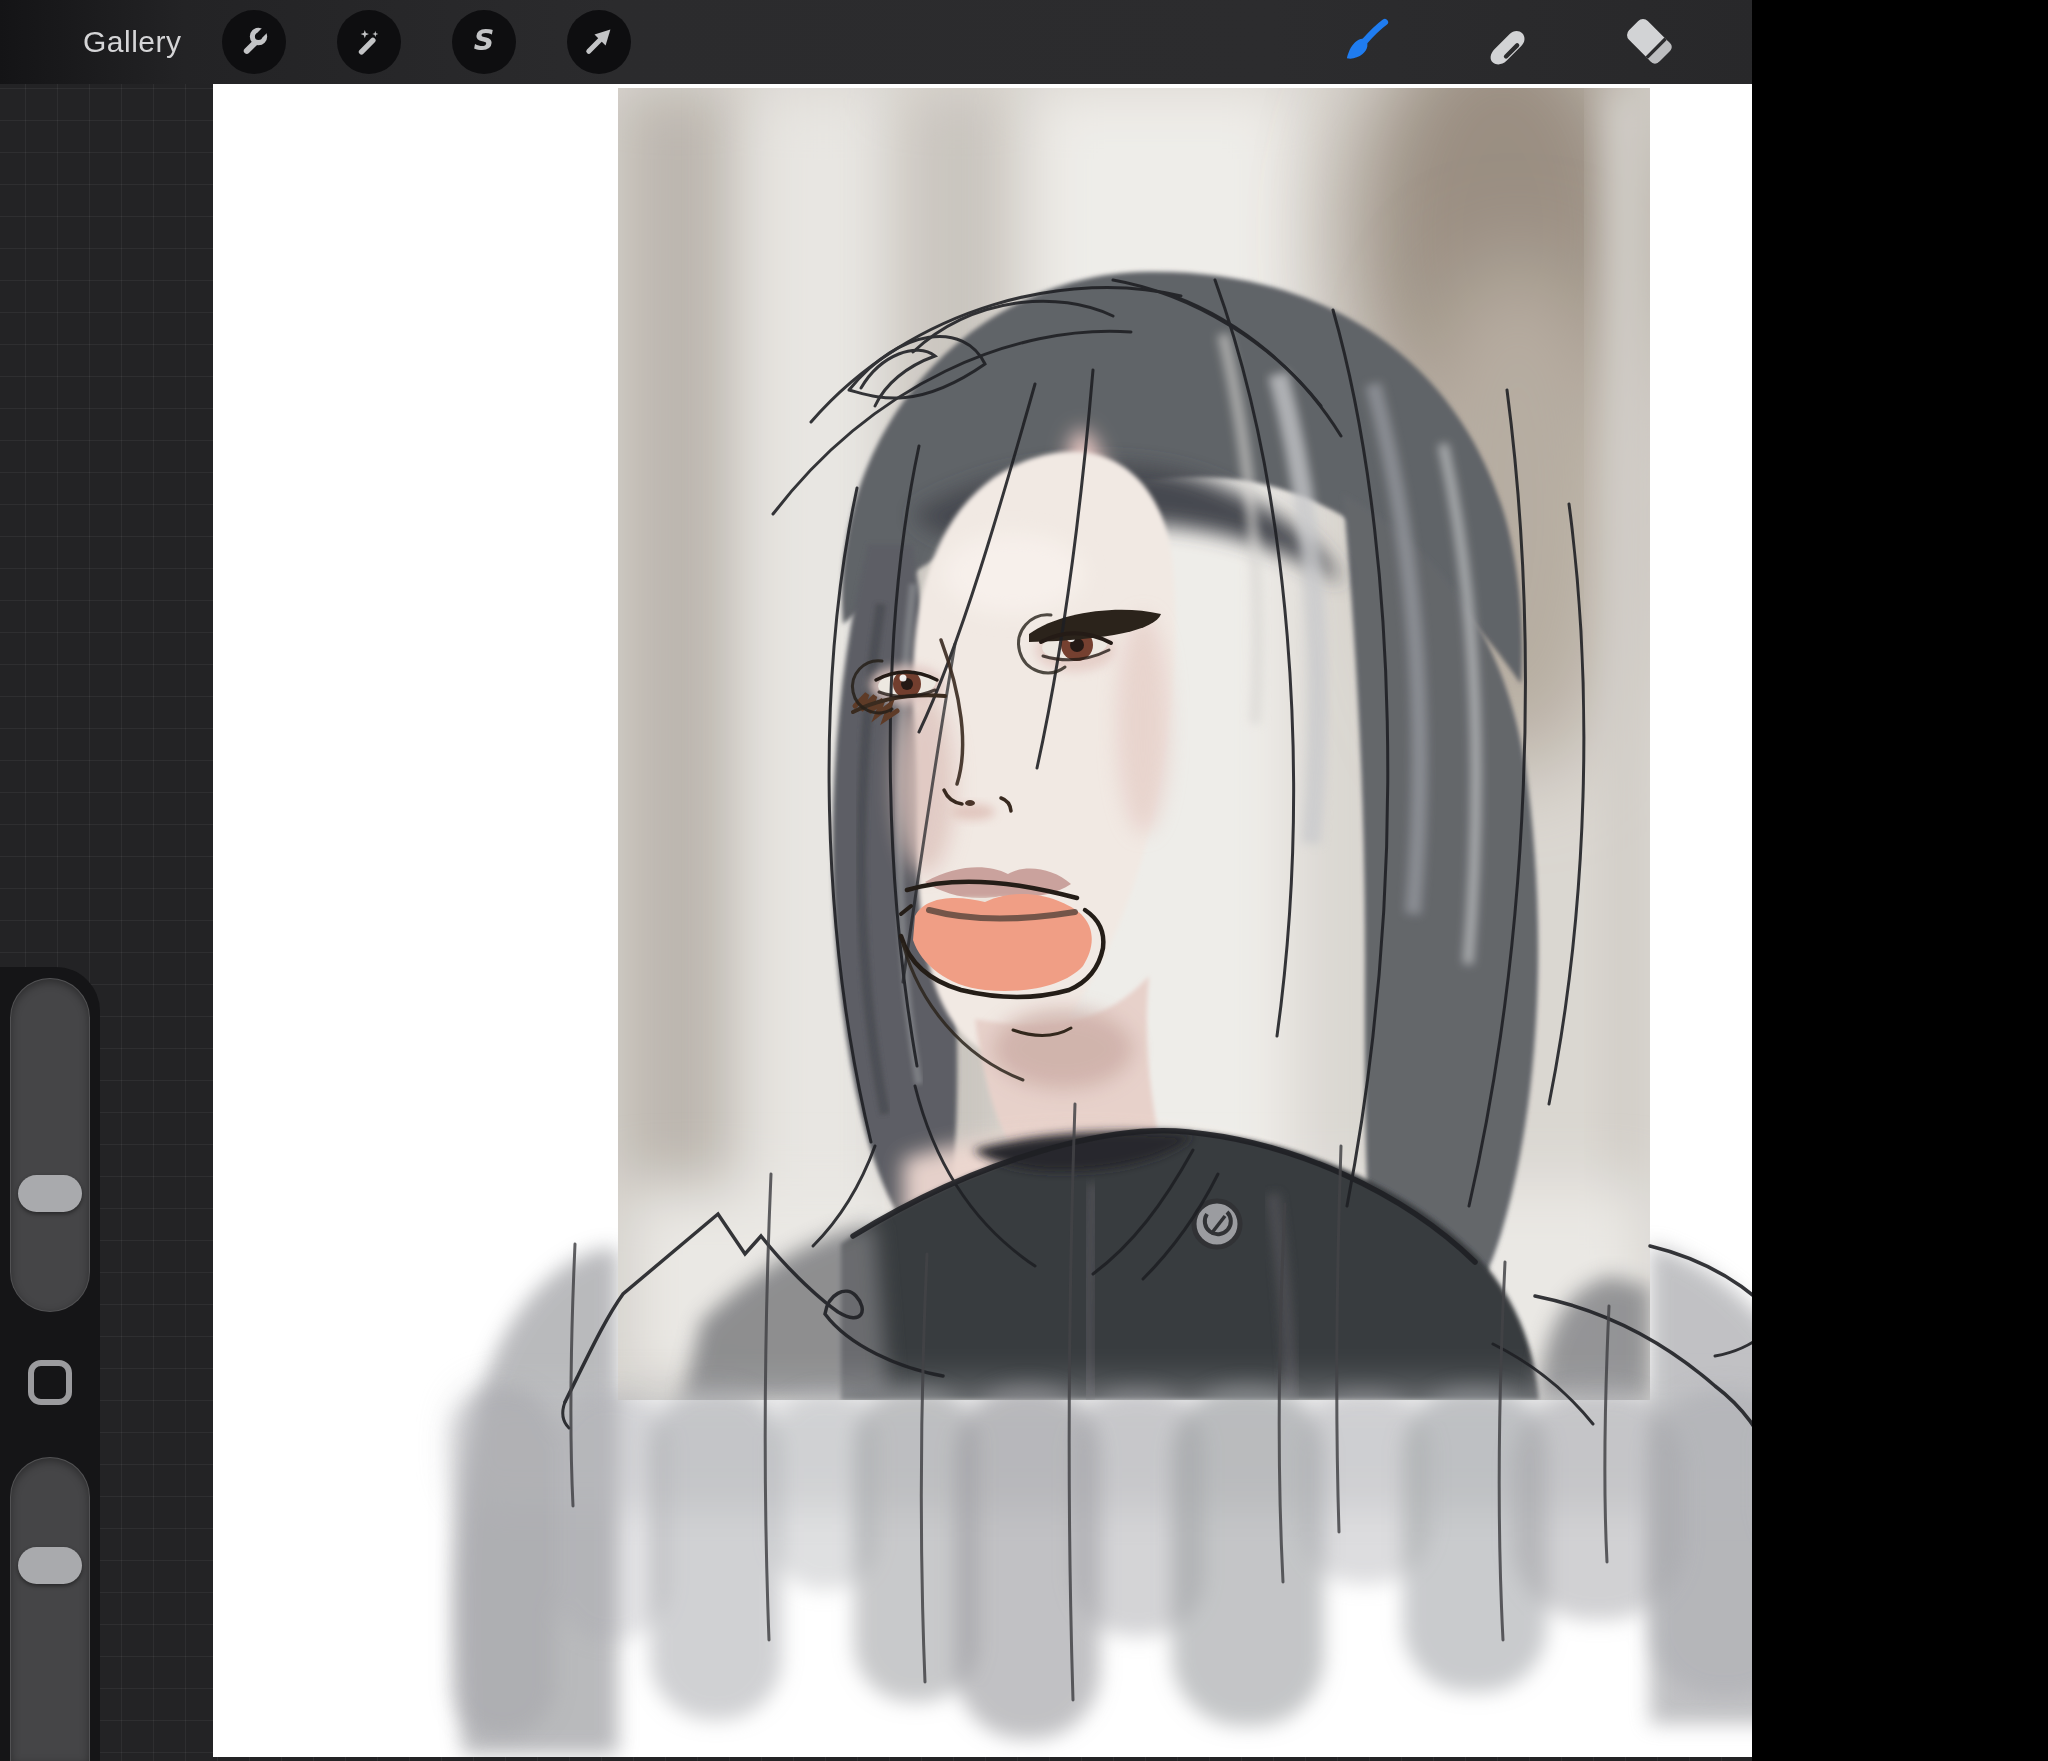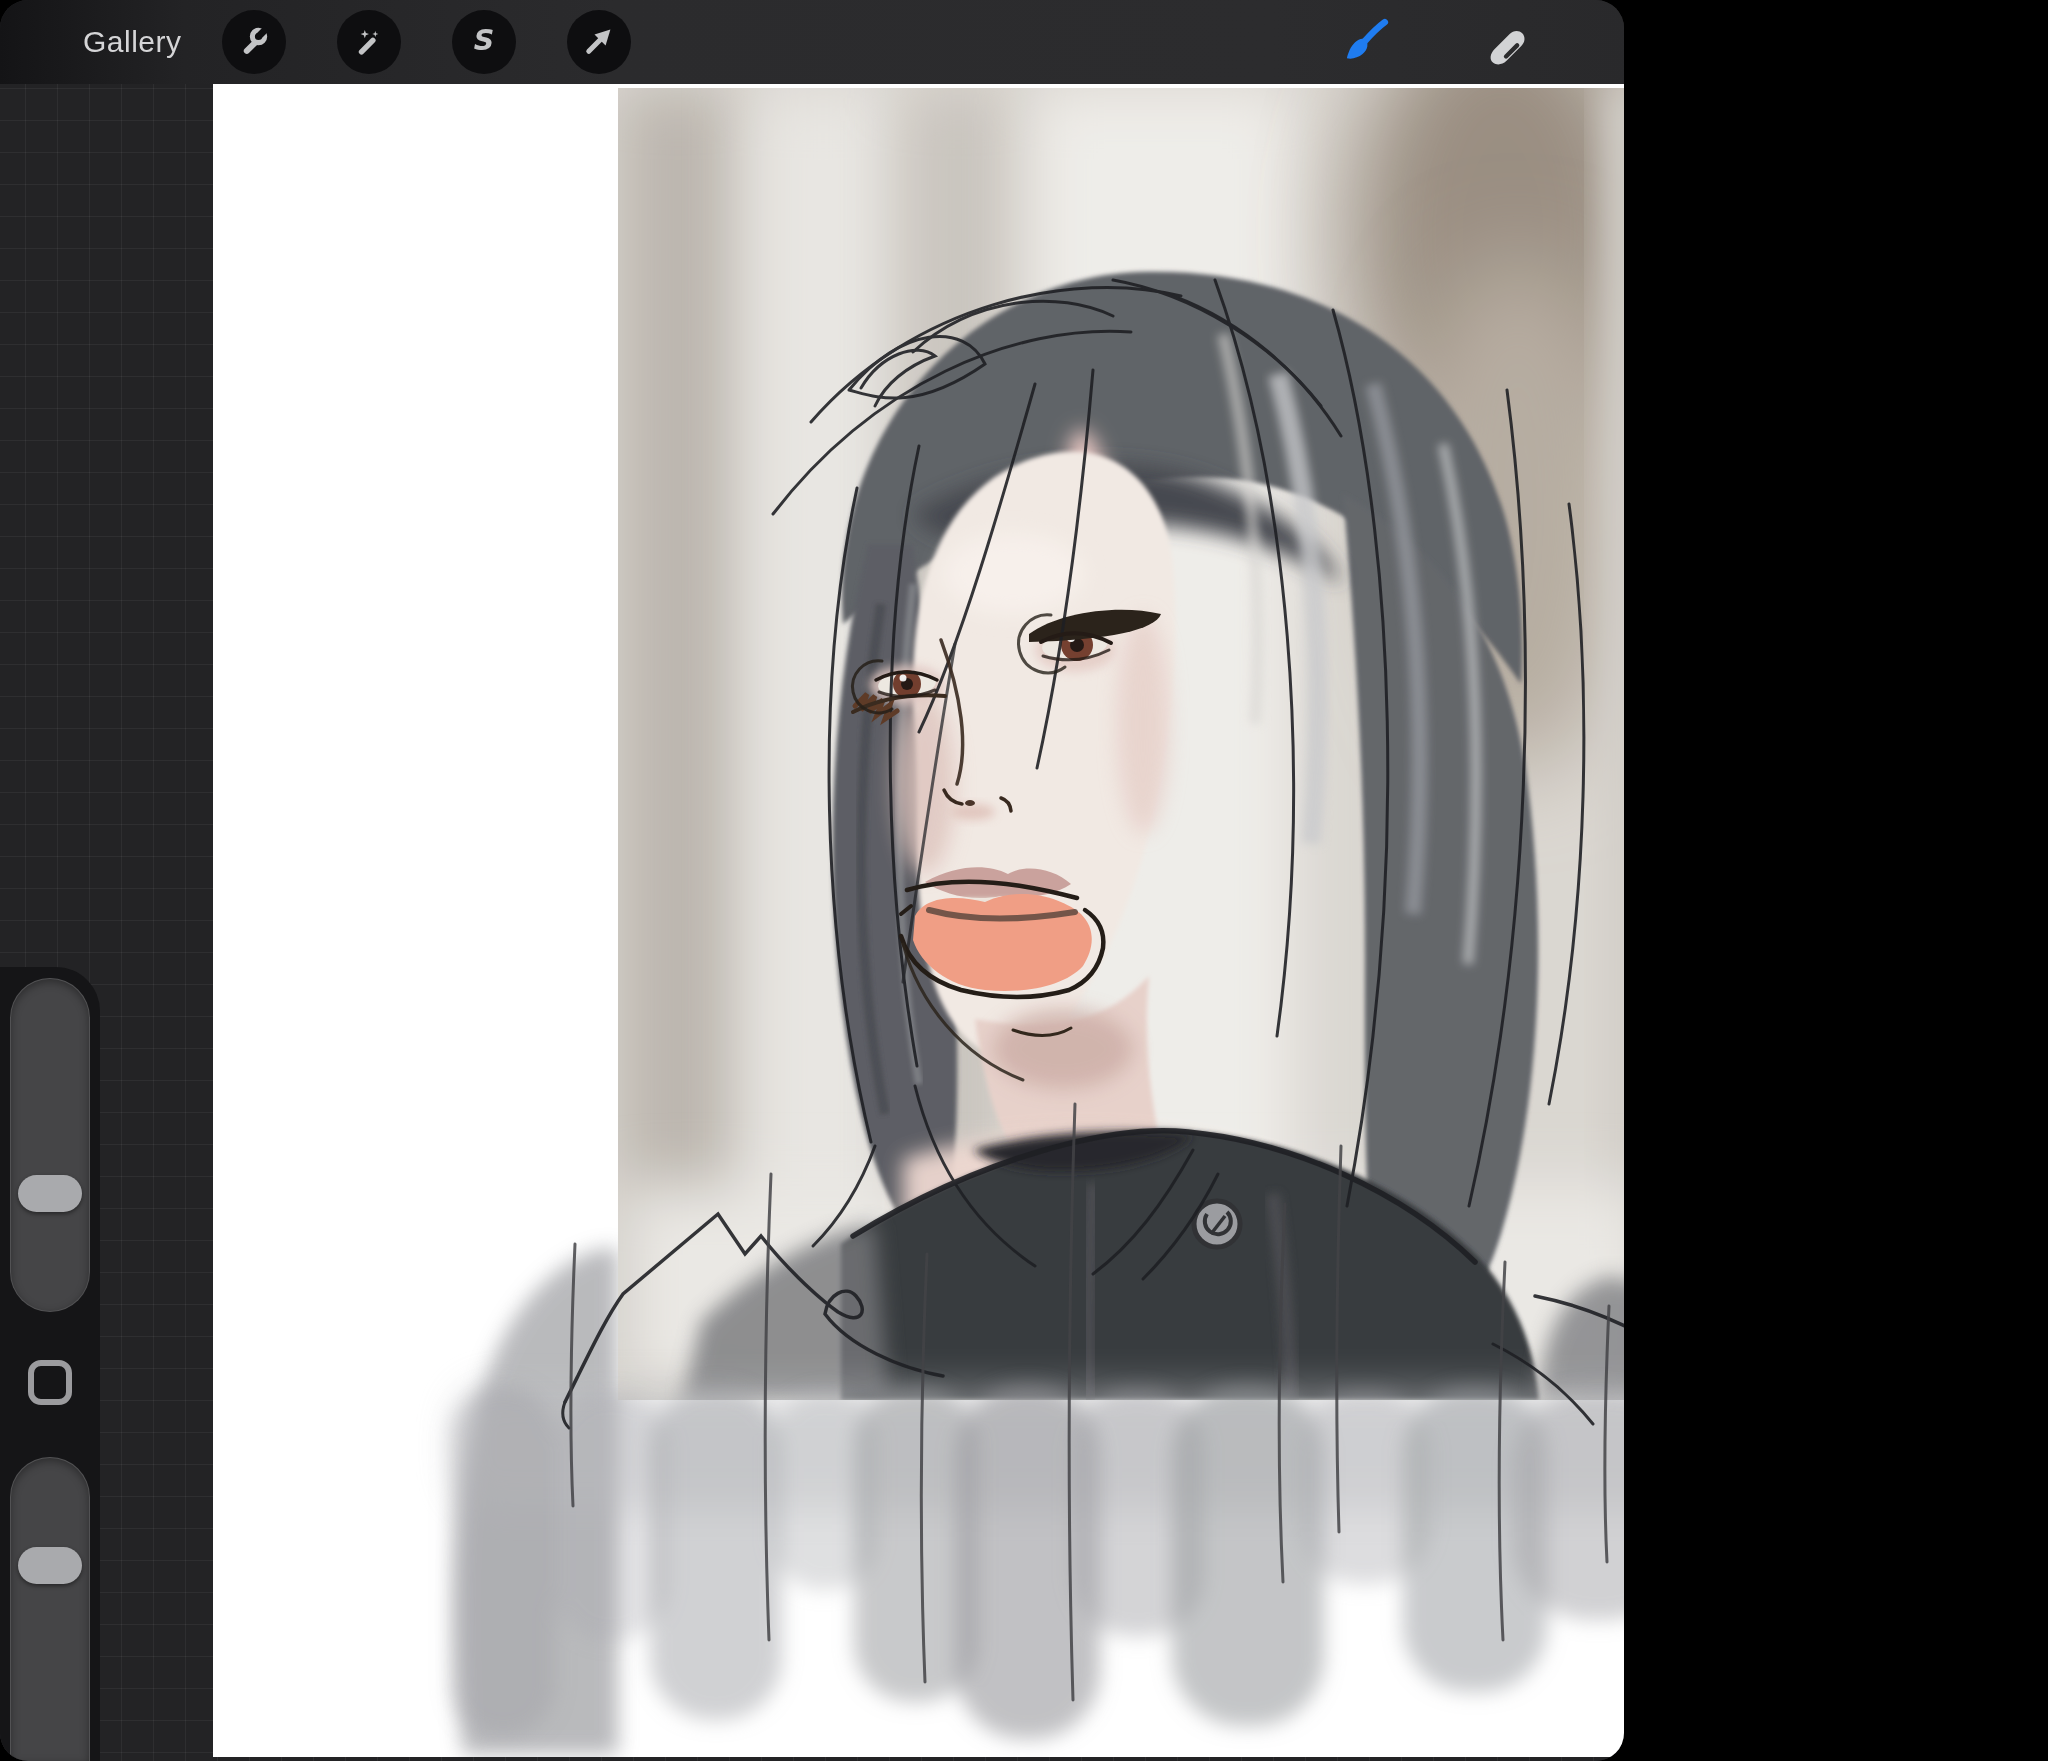--- a/index.html
+++ b/index.html
@@ -1,17 +1,17 @@
 <!DOCTYPE html>
 <html><head>
 <meta charset="utf-8">
 <style>
   html,body{margin:0;padding:0;background:#000;}
-  .app{position:relative;width:1624px;height:1761px;overflow:hidden;
-       font-family:"Liberation Sans", sans-serif;background:#232325;border-radius:28px;}
+  .app{position:relative;width:1752px;height:1761px;overflow:hidden;
+       font-family:"Liberation Sans", sans-serif;background:#232325;}
 
   
   .toolbar{position:absolute;left:0;top:0;width:2048px;height:84px;
     background:linear-gradient(90deg,#141416 0%,#232325 9%,#2b2b2d 30%,#2c2c2e 62%,#28282a 86%,#161618 100%);
     display:flex;align-items:center;justify-content:space-between;z-index:30;}
   .tb-left{display:flex;align-items:center;padding-left:83px;}
   .gallery{font-size:30px;color:#d5d5d7;letter-spacing:.5px;background:none;border:none;
     font-family:"Liberation Sans", sans-serif;padding:0;margin:0 40px 0 0;cursor:default;}
   .tool-circle{width:64px;height:64px;border-radius:50%;background:#0e0e10;border:none;
     display:flex;align-items:center;justify-content:center;margin-right:51px;padding:0;}

